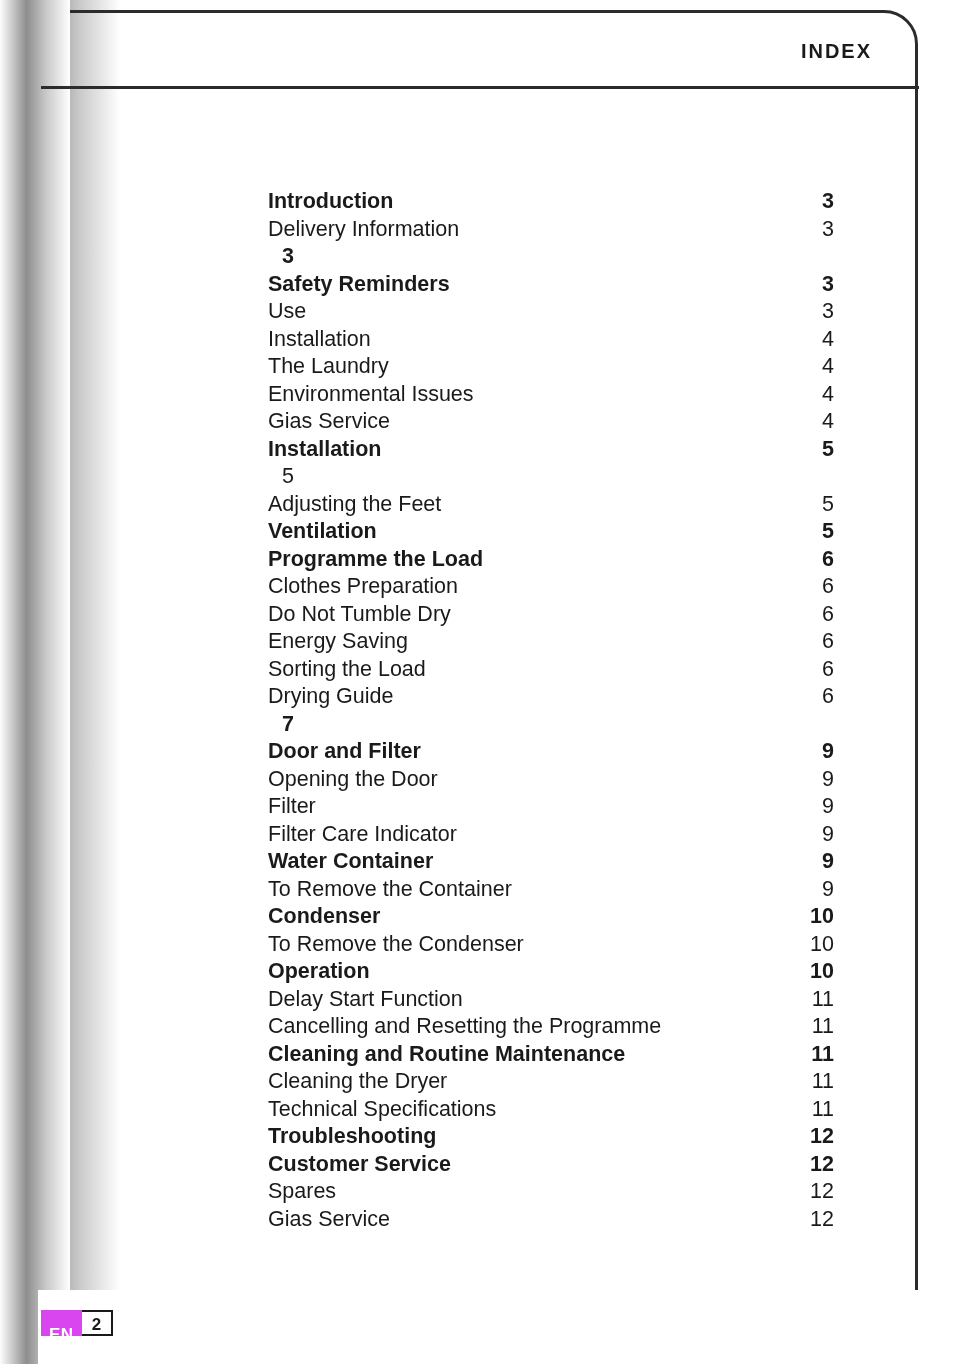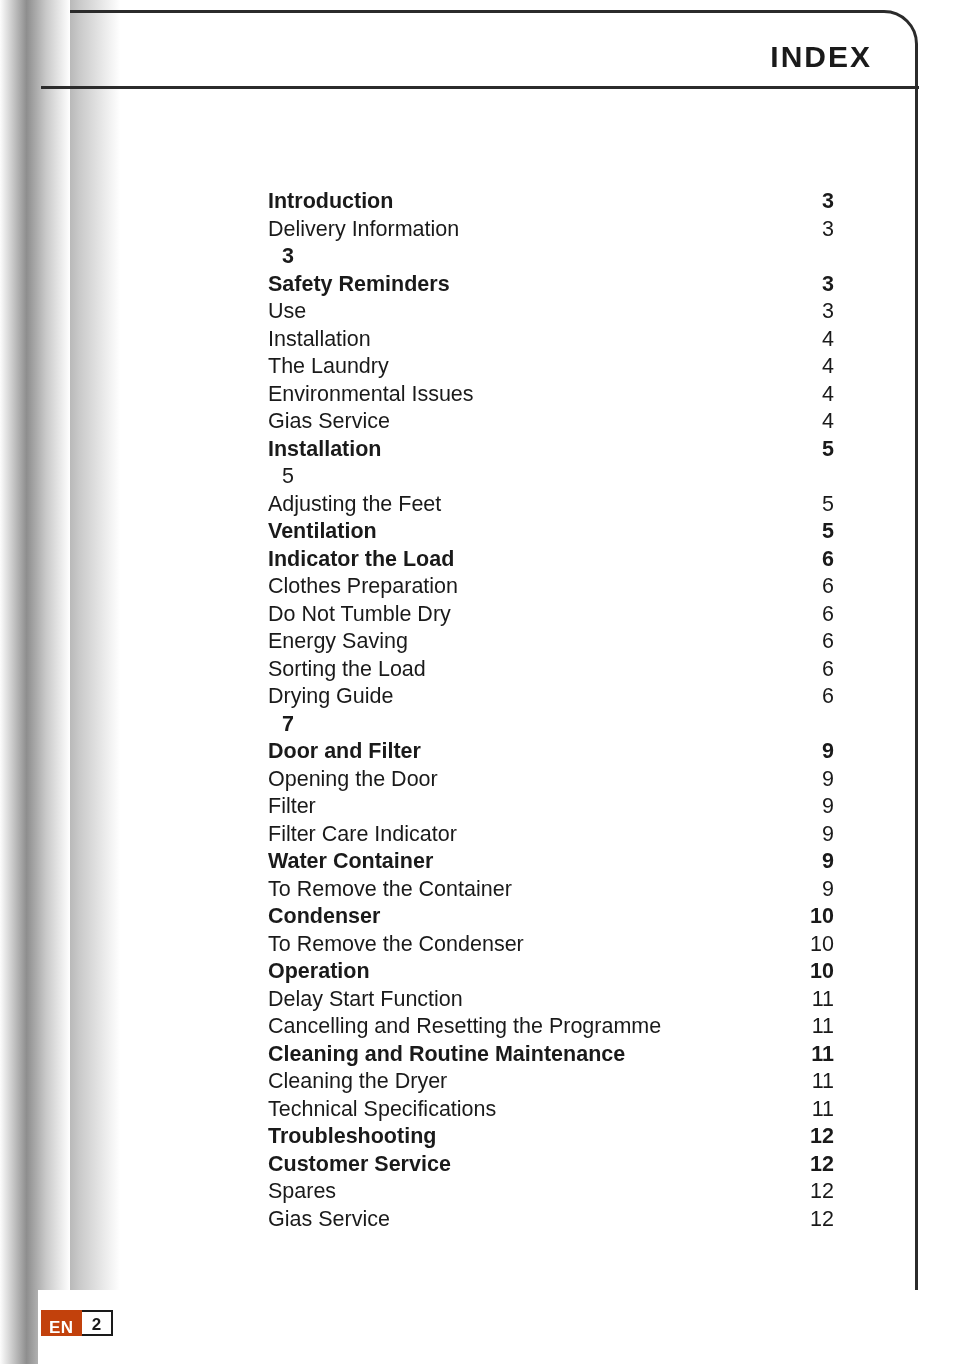--- a/index.html
+++ b/index.html
@@ -53,21 +53,21 @@
     width: 884px;
     height: 80px;
     background: #ffffff;
   }
 
   
   .index-title {
     position: absolute;
     right: 88px;
     top: 40px;
-    font-size: 30px;
+    font-size: 20px;
     font-weight: bold;
     letter-spacing: 2px;
     color: #1a1a1a;
   }
   
   .header-rule {
     position: absolute;
     left: 41px;
     top: 86px;
     width: 878px;
@@ -107,25 +107,25 @@
   
   .footer {
     position: absolute;
     left: 41px;
     bottom: 28px;
     display: flex;
     align-items: stretch;
     height: 26px;
   }
   .footer-lang {
-    background: #c2410c;
+    background: #d946ef;
     color: #ffffff;
     font-size: 17px;
     font-weight: bold;
-    padding: 8px 8px 3px 8px;
+    padding: 15px 8px 3px 8px;
     line-height: 20px;
     letter-spacing: 0.5px;
   }
   .footer-page {
     background: #ffffff;
     color: #1a1a1a;
     font-size: 17px;
     font-weight: bold;
     padding: 3px 10px 3px 10px;
     line-height: 20px;
@@ -201,21 +201,21 @@
     </div>
     <div class="index-row">
       <span class="entry-title">Adjusting the Feet</span>
       <span class="entry-page">5</span>
     </div>
     <div class="index-row bold">
       <span class="entry-title">Ventilation</span>
       <span class="entry-page">5</span>
     </div>
     <div class="index-row bold">
-      <span class="entry-title">Indicator the Load</span>
+      <span class="entry-title">Programme the Load</span>
       <span class="entry-page">6</span>
     </div>
     <div class="index-row">
       <span class="entry-title">Clothes Preparation</span>
       <span class="entry-page">6</span>
     </div>
     <div class="index-row">
       <span class="entry-title">Do Not Tumble Dry</span>
       <span class="entry-page">6</span>
     </div>

